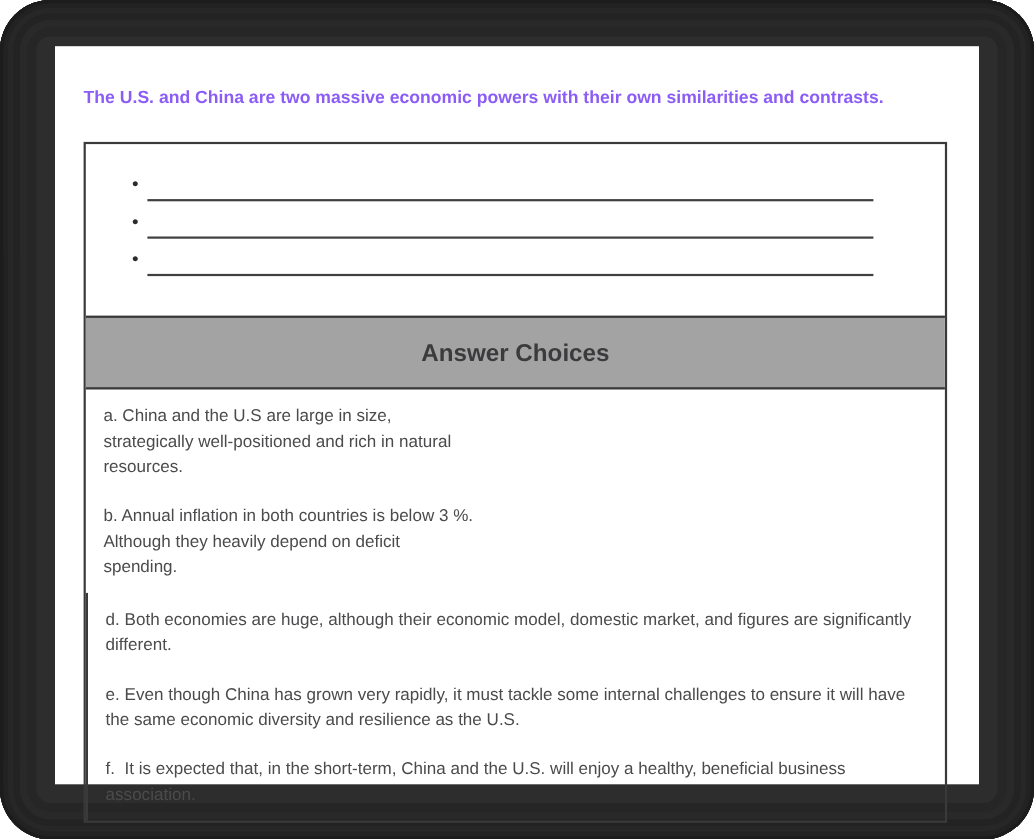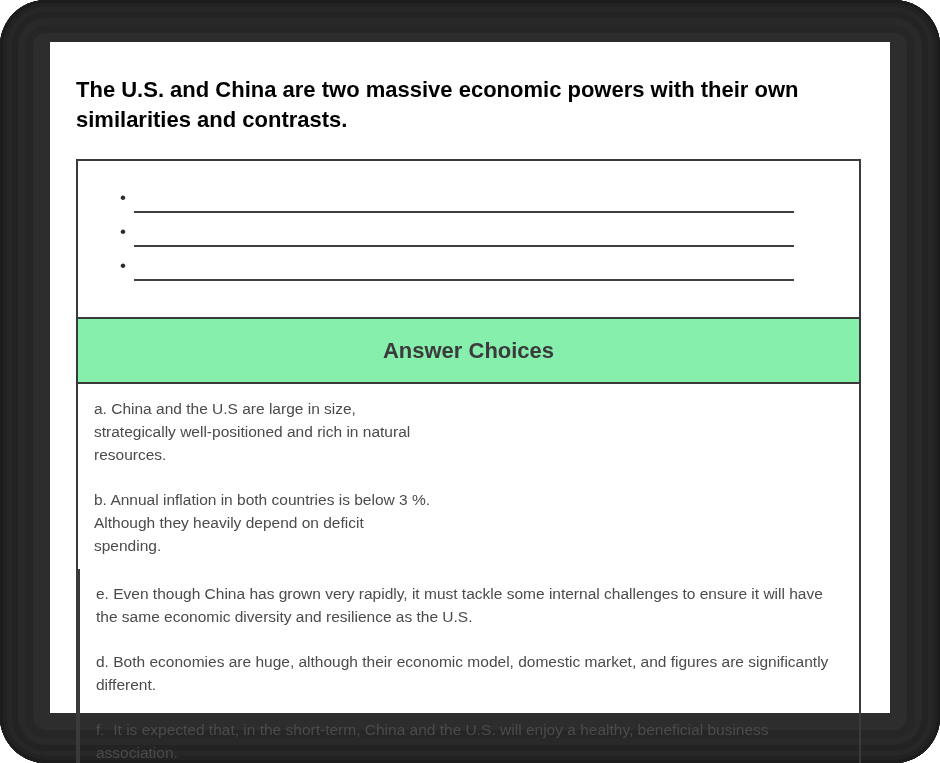--- a/index.html
+++ b/index.html
@@ -34,24 +34,24 @@
     top: 42px;
     width: 840px;
     height: 671px;
     background: #ffffff;
     box-sizing: border-box;
     padding-top: 33px;
   }
   .title {
     margin: 0 50px 0 26px;
     max-width: 780px;
-    font-size: 22px;
+    font-size: 16px;
     line-height: 30px;
     font-weight: 700;
-    color: #000000;
+    color: #8b5cf6;
   }
   .worksheet {
     margin: 24px 0 0 26px;
     width: 785px;
     box-sizing: border-box;
     border: 2px solid #3a3a3a;
   }
   .blanks {
     box-sizing: border-box;
     height: 156px;
@@ -72,21 +72,21 @@
   }
   .blank-line {
     flex: 1;
     border-bottom: 2px solid #3f3f3f;
     height: 100%;
   }
   .answer-header {
     box-sizing: border-box;
     border-top: 2px solid #3a3a3a;
     border-bottom: 2px solid #3a3a3a;
-    background: #86efac;
+    background: #a3a3a3;
     height: 67px;
     line-height: 63px;
     text-align: center;
     font-size: 22px;
     font-weight: 700;
     color: #3b3b3d;
   }
   .columns {
     display: flex;
     min-height: 296px;
@@ -143,21 +143,21 @@
       </div>
 
       <div class="answer-header">Answer Choices</div>
 
       <div class="columns">
         <div class="cell cell-left">
           <p>a. China and the U.S are large in size, strategically well-positioned and rich in natural resources.</p>
           <p>b. Annual inflation in both countries is below 3 %. Although they heavily depend on deficit spending.</p>
         </div>
         <div class="cell cell-right">
+          <p>d. Both economies are huge, although their economic model, domestic market, and figures are significantly different.</p>
           <p>e. Even though China has grown very rapidly, it must tackle some internal challenges to ensure it will have the same economic diversity and resilience as the U.S.</p>
-          <p>d. Both economies are huge, although their economic model, domestic market, and figures are significantly different.</p>
           <p>f.  It is expected that, in the short-term, China and the U.S. will enjoy a healthy, beneficial business association.</p>
         </div>
       </div>
 
     </div>
   </div>
 </div>
 
 </body></html>

